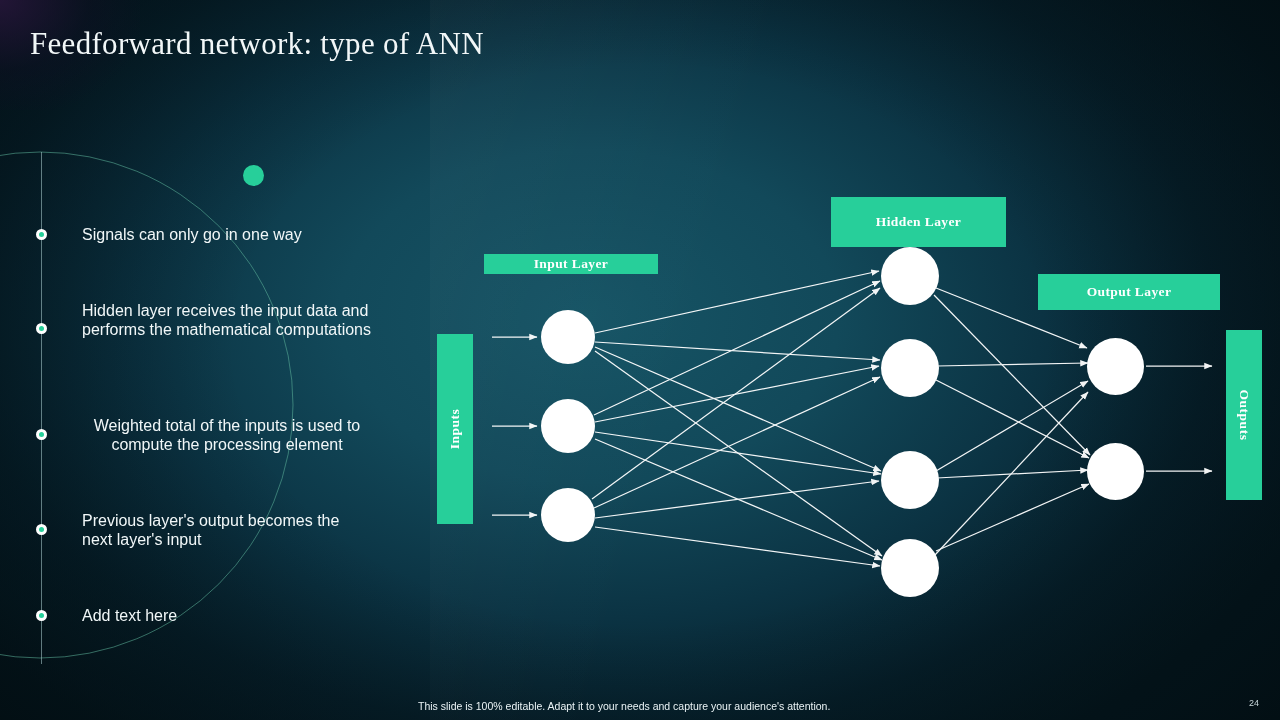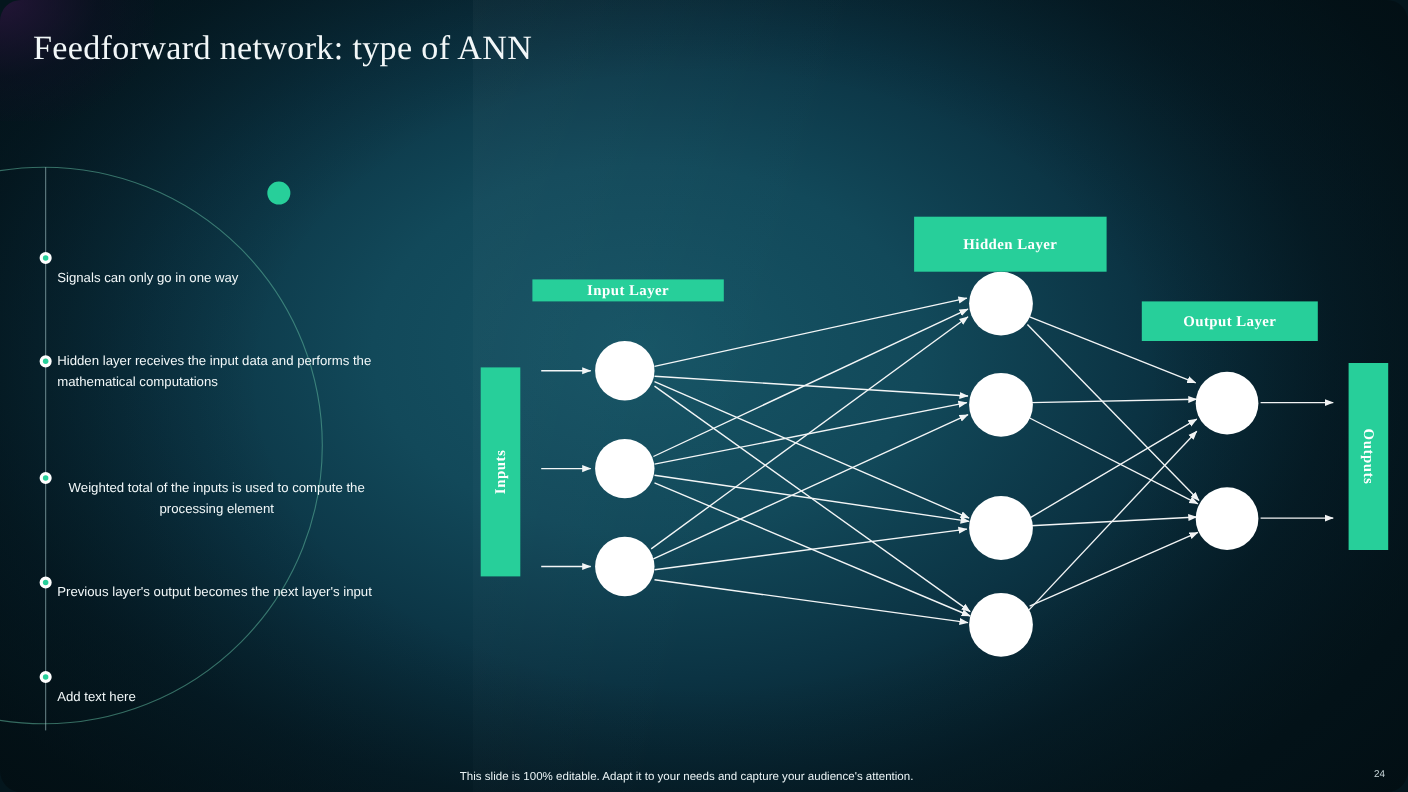--- a/index.html
+++ b/index.html
@@ -9,21 +9,20 @@
     background: #04161d;
     font-family: "Liberation Sans", sans-serif;
   }
   #slide {
     position: relative;
     width: 1280px; height: 720px;
     overflow: hidden;
     background:
       radial-gradient(ellipse 780px 520px at 46% 44%, #165465 0%, #12495a 32%, #0b3343 58%, #061f2a 80%, #04161d 100%),
       #04161d;
-    border-radius: 19px;
   }
   
   .vignette-tl {
     position: absolute; left: 0; top: 0; width: 140px; height: 110px;
     background: radial-gradient(ellipse at 0% 0%, rgba(40,22,60,0.85) 0%, rgba(20,15,40,0.35) 45%, rgba(0,0,0,0) 78%);
     pointer-events: none;
   }
   .vignette-all {
     position: absolute; inset: 0;
     background: radial-gradient(ellipse 900px 620px at 50% 48%, rgba(0,0,0,0) 45%, rgba(2,14,19,0.55) 82%, rgba(2,12,16,0.88) 100%);
@@ -63,39 +62,39 @@
   .bullet-dot {
     position: absolute; width: 11px; height: 11px; border-radius: 50%;
     background: #ffffff; border: 2px solid #ffffff;
     display: flex; align-items: center; justify-content: center;
   }
   .bullet-dot i {
     display: block; width: 5px; height: 5px; border-radius: 50%;
     background: #27cf9a;
   }
   .bullet-text {
-    position: absolute; left: 52px; width: 290px;
-    font-size: 12px; line-height: 19px; color: #f1f7f8; margin-top: 18px;
+    position: absolute; left: 82px; width: 290px;
+    font-size: 16px; line-height: 19px; color: #f1f7f8;
   }
 
   
   #diagram { position: absolute; left: 0; top: 0; width: 1280px; height: 720px; }
   .layer-label {
     position: absolute;
     background: #27cf9a;
     color: #ffffff;
     font-family: "Liberation Serif", serif;
     font-weight: 700;
     font-size: 13.5px;
     letter-spacing: 0.4px;
     display: flex; align-items: center; justify-content: center;
   }
   #label-input  { left: 484px; top: 254px; width: 174px; height: 20px; }
   #label-hidden { left: 831px; top: 197px; width: 175px; height: 50px; }
-  #label-output { left: 1038px; top: 274px; width: 160px; height: 36px; }
+  #label-output { left: 1038px; top: 274px; width: 182px; height: 36px; }
 
   .side-bar {
     position: absolute;
     background: #27cf9a;
     display: flex; align-items: center; justify-content: center;
     overflow: hidden;
   }
   .side-bar span {
     font-family: "Liberation Serif", serif;
     font-weight: 700; font-size: 13.5px; letter-spacing: 0.5px;

